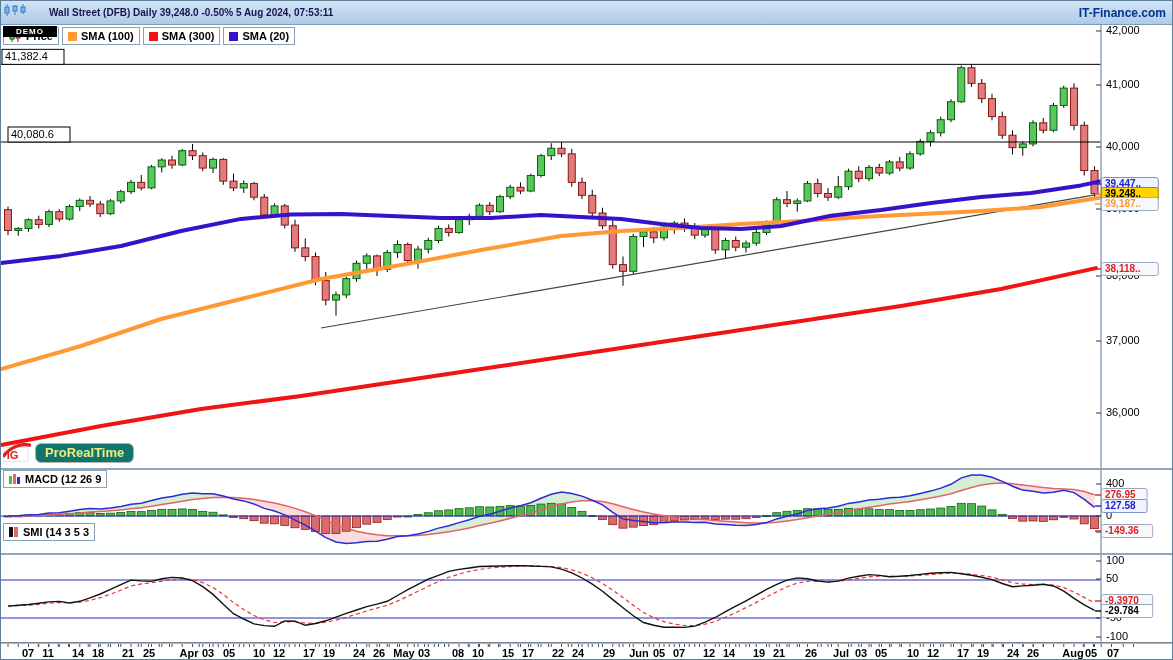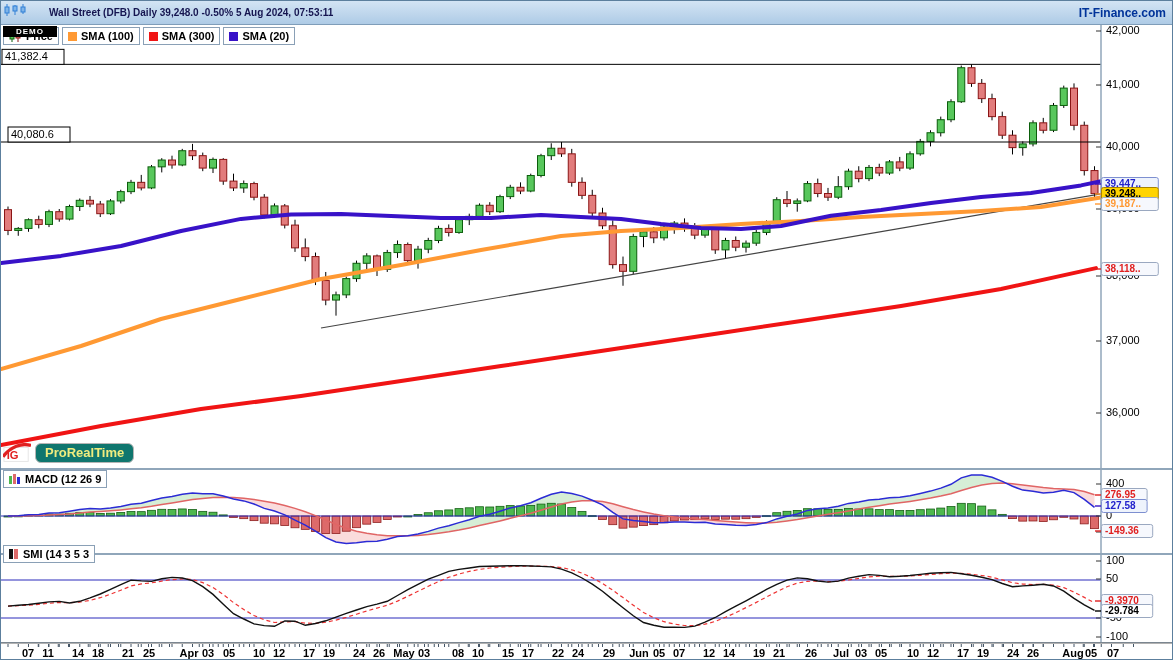--- a/index.html
+++ b/index.html
@@ -14,21 +14,21 @@
   .brand{margin-left:auto;margin-right:6px;font-size:12px;font-weight:700;color:#003399;}
   .demo-wrap{position:absolute;left:2px;top:1px;z-index:7;width:42px;}
   .demo-badge{background:#000;color:#fff;font-size:8px;font-weight:700;letter-spacing:1px;
               padding:1px 13px;display:inline-block;line-height:9px;}
   .legend-row{position:absolute;left:2px;top:26px;z-index:5;display:flex;gap:3px;}
   .chip{display:inline-flex;align-items:center;gap:4px;background:#fff;border:1px solid #8aa0b6;
         padding:1px 5px;font-size:11px;font-weight:700;color:#000;height:14px;white-space:nowrap;}
   .sq{width:9px;height:9px;display:inline-block;}
   .panel-chip{position:absolute;left:2px;z-index:5;}
   .macd-chip{top:469px;}
-  .smi-chip{top:544px;}
+  .smi-chip{top:522px;}
   .watermark{position:absolute;left:2px;top:442px;z-index:5;display:flex;align-items:center;gap:4px;}
   .ig-logo{position:relative;width:28px;height:20px;}
   .prt-pill{background:#0f766e;border:1px solid #b5b5b5;border-radius:6px;color:#f0ec7e;
             font-size:13px;font-weight:700;padding:1px 9px;line-height:16px;}
 </style>
 </head>
 <body>
 
 <div class="app">
 

